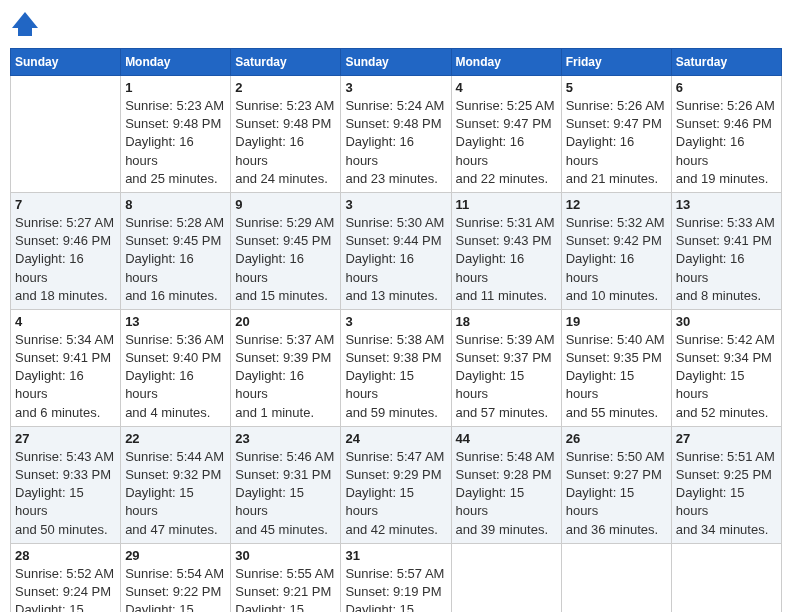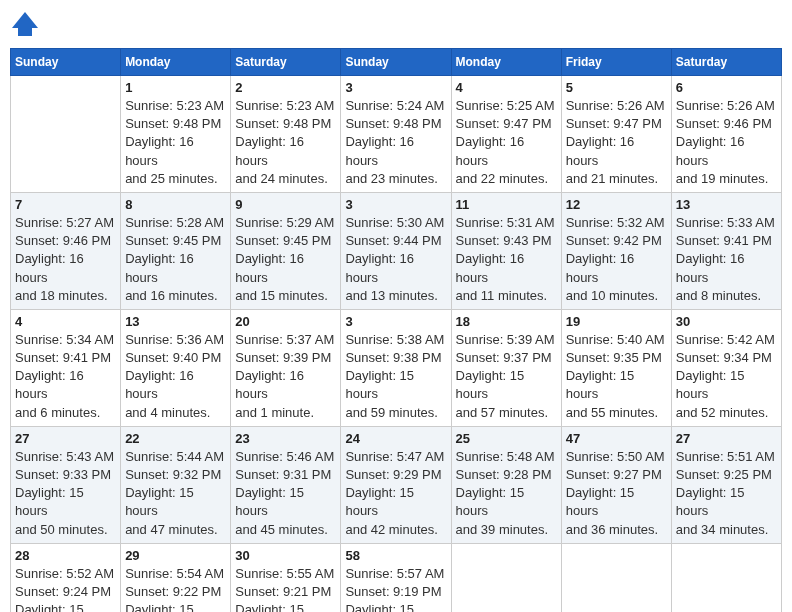--- a/index.html
+++ b/index.html
@@ -219,25 +219,25 @@
         </td>
         <td>
           <span class="day-number">23</span>
           <div class="day-info">Sunrise: 5:46 AM<br>Sunset: 9:31 PM<br>Daylight: 15 hours<br>and 45 minutes.</div>
         </td>
         <td>
           <span class="day-number">24</span>
           <div class="day-info">Sunrise: 5:47 AM<br>Sunset: 9:29 PM<br>Daylight: 15 hours<br>and 42 minutes.</div>
         </td>
         <td>
-          <span class="day-number">25</span>
+          <span class="day-number">44</span>
           <div class="day-info">Sunrise: 5:48 AM<br>Sunset: 9:28 PM<br>Daylight: 15 hours<br>and 39 minutes.</div>
         </td>
         <td>
-          <span class="day-number">47</span>
+          <span class="day-number">26</span>
           <div class="day-info">Sunrise: 5:50 AM<br>Sunset: 9:27 PM<br>Daylight: 15 hours<br>and 36 minutes.</div>
         </td>
         <td>
           <span class="day-number">27</span>
           <div class="day-info">Sunrise: 5:51 AM<br>Sunset: 9:25 PM<br>Daylight: 15 hours<br>and 34 minutes.</div>
         </td>
       </tr>
       <tr>
         <td>
           <span class="day-number">28</span>
@@ -245,21 +245,21 @@
         </td>
         <td>
           <span class="day-number">29</span>
           <div class="day-info">Sunrise: 5:54 AM<br>Sunset: 9:22 PM<br>Daylight: 15 hours<br>and 28 minutes.</div>
         </td>
         <td>
           <span class="day-number">30</span>
           <div class="day-info">Sunrise: 5:55 AM<br>Sunset: 9:21 PM<br>Daylight: 15 hours<br>and 25 minutes.</div>
         </td>
         <td>
-          <span class="day-number">58</span>
+          <span class="day-number">31</span>
           <div class="day-info">Sunrise: 5:57 AM<br>Sunset: 9:19 PM<br>Daylight: 15 hours<br>and 22 minutes.</div>
         </td>
         <td class="empty-cell"></td>
         <td class="empty-cell"></td>
         <td class="empty-cell"></td>
       </tr>
     </tbody>
 </table>
 
 </body></html>

